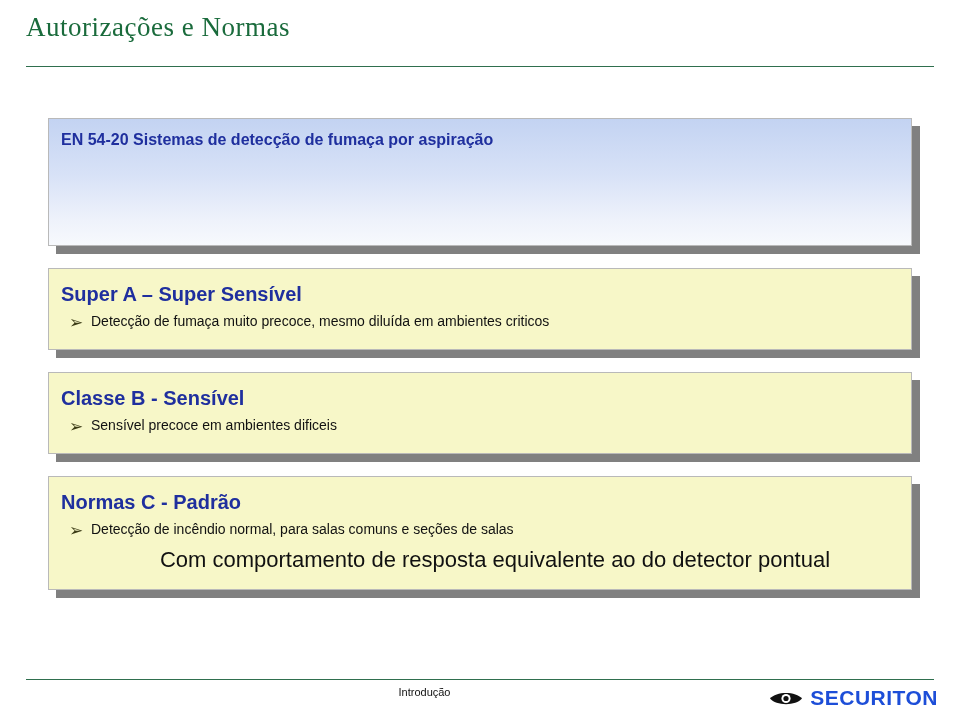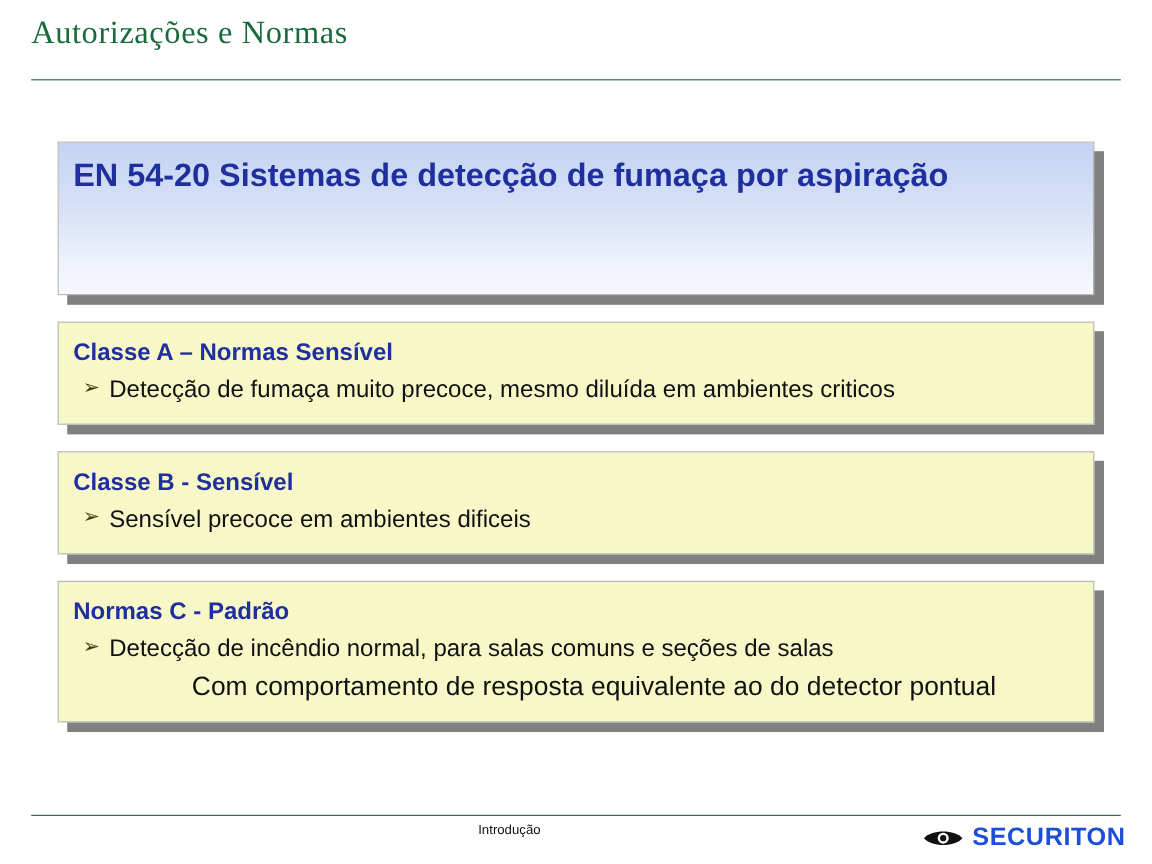--- a/index.html
+++ b/index.html
@@ -63,21 +63,21 @@
     box-sizing: border-box;
   }
 
   
   #block-header {
     height: 128px;
     background: linear-gradient(to bottom, #c3d3f2 0%, #d8e2f7 45%, #eef2fb 80%, #f7f9fd 100%);
     padding: 12px 0 0 12px;
   }
   #header-text {
-    font-size: 27px;
+    font-size: 16px;
     font-weight: bold;
     color: #1f2f9e;
     white-space: nowrap;
   }
 
   
   .block-yellow {
     background: #f7f7c8;
     padding: 14px 12px 14px 12px;
   }
@@ -96,21 +96,21 @@
     width: 30px;
     flex: 0 0 30px;
     font-size: 17px;
     color: #3a3a14;
     text-align: left;
     padding-left: 8px;
     box-sizing: border-box;
     line-height: 1.35;
   }
   .bullet-text {
-    font-size: 20px;
+    font-size: 14px;
     color: #111111;
     line-height: 1.35;
   }
   .cont-text {
     font-size: 22px;
     color: #111111;
     line-height: 1.35;
     padding-left: 30px;
     margin-top: 2px;
     text-align: center;
@@ -166,21 +166,21 @@
 
   <div class="shadow-wrap">
     <div class="block" id="block-header">
       <div id="header-text">EN 54-20 Sistemas de detecção de fumaça por aspiração</div>
     </div>
   </div>
 
   <div class="gap-a"></div>
   <div class="shadow-wrap">
     <div class="block block-yellow">
-      <div class="class-heading">Classe A – Normas Sensível</div>
+      <div class="class-heading">Super A – Super Sensível</div>
       <div class="bullet-row">
         <span class="bullet-glyph">➢</span>
         <span class="bullet-text">Detecção de fumaça muito precoce, mesmo diluída em ambientes criticos</span>
       </div>
     </div>
   </div>
 
   <div class="gap-b"></div>
   <div class="shadow-wrap">
     <div class="block block-yellow">

